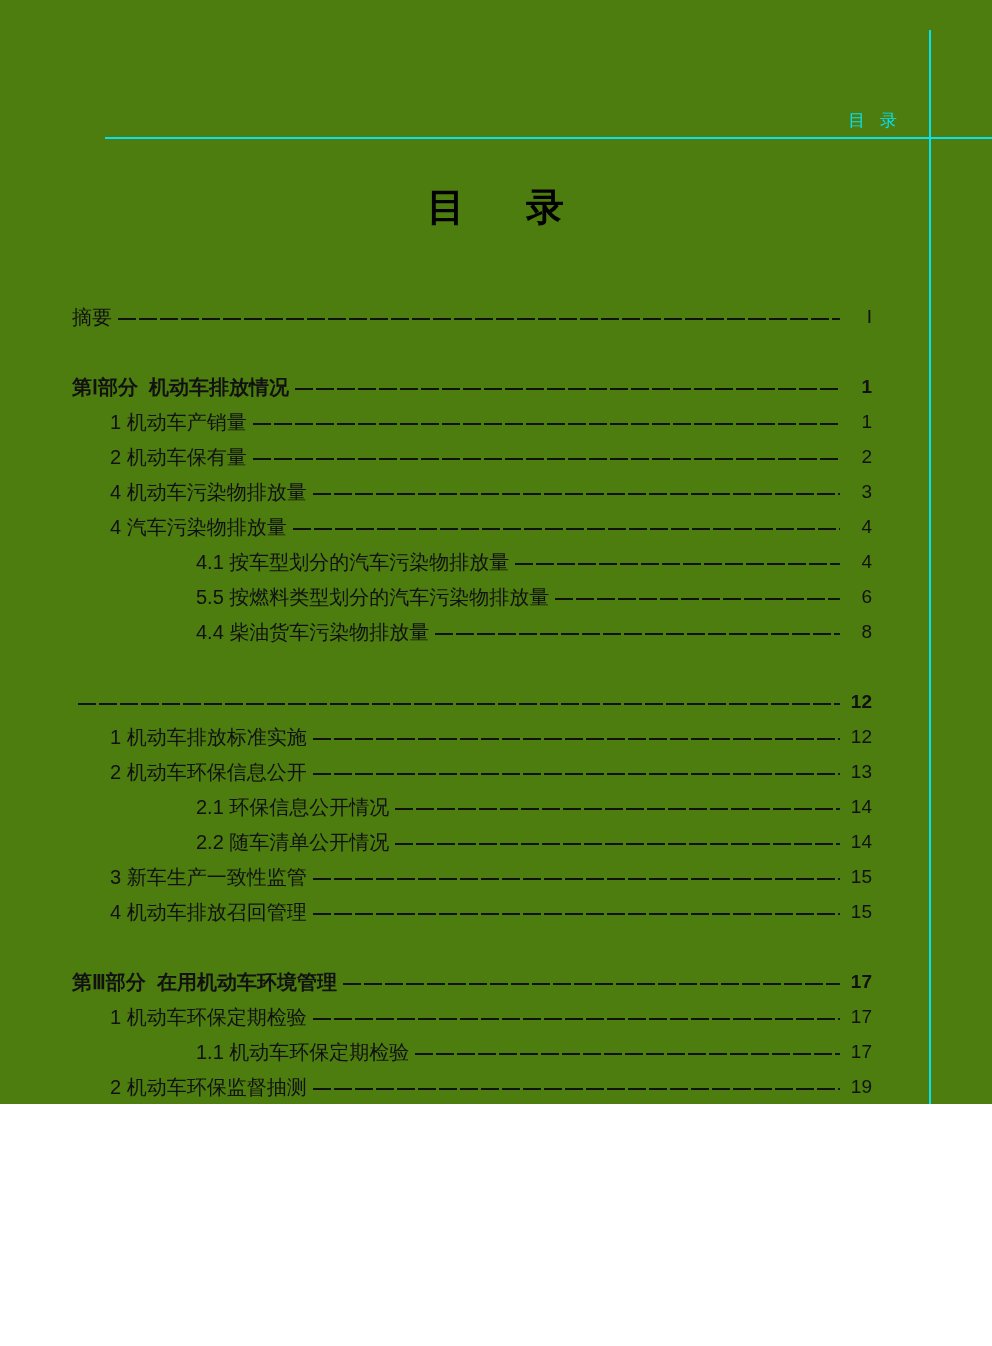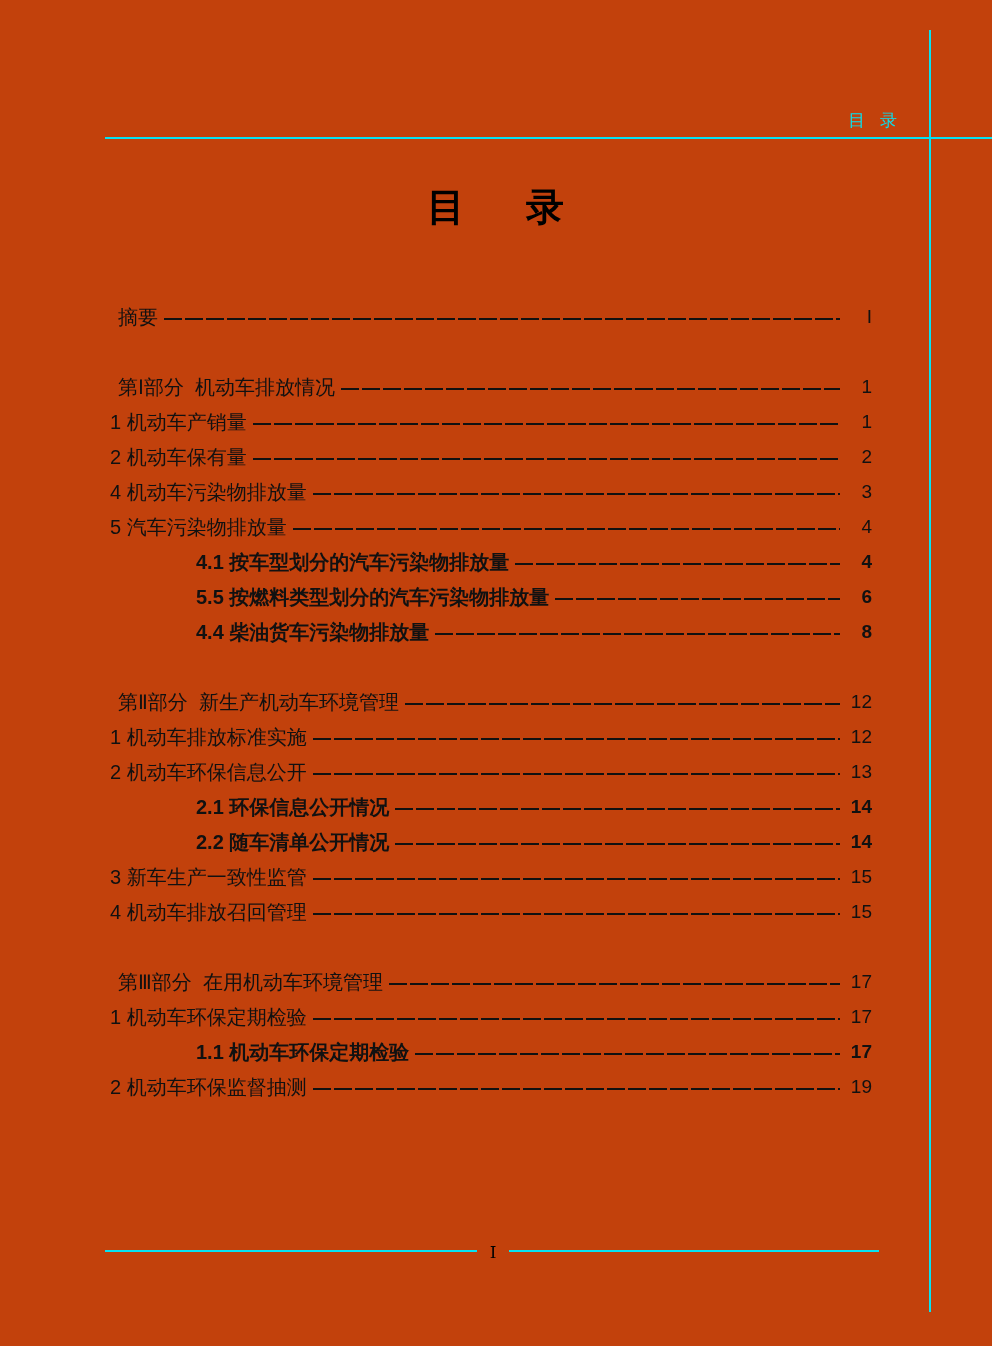--- a/index.html
+++ b/index.html
@@ -1,20 +1,20 @@
 <!DOCTYPE html>
 <html><head>
 <meta charset="utf-8">
 <style>
   html, body { margin: 0; padding: 0; background: #ffffff; }
   .page {
     position: relative;
     width: 992px;
-    height: 1346px;
-    background: #c2410c;
+    height: 1104px;
+    background: #4d7c0f;
     overflow: hidden;
     font-family: "Liberation Sans", sans-serif;
     color: #111111;
   }
   
   .vline {
     position: absolute;
     left: 929px;
     top: 30px;
     width: 2px;
@@ -62,24 +62,24 @@
     left: 0;
     width: 100%;
   }
   .toc-row {
     display: flex;
     align-items: center;
     height: 35px;
     padding-right: 120px;
     box-sizing: border-box;
   }
-  .toc-row.lvl0 { padding-left: 118px; }
+  .toc-row.lvl0 { padding-left: 72px; }
   .toc-row.lvl1 { padding-left: 110px; }
-  .toc-row.lvl2 { padding-left: 196px; font-weight: bold; }
-  .toc-row.gap-before { margin-top: 35px; }
+  .toc-row.lvl2 { padding-left: 196px; }
+  .toc-row.gap-before { margin-top: 35px; font-weight: bold; }
   .toc-label {
     white-space: pre;
     font-size: 20px;
     line-height: 1;
   }
   .toc-leader {
     flex: 1;
     height: 2px;
     margin-left: 6px;
     margin-top: 4px;
@@ -157,41 +157,40 @@
     <span class="toc-label">2 机动车保有量</span>
     <span class="toc-leader"></span>
     <span class="toc-page">2</span>
   </div>
       <div class="toc-row lvl1">
     <span class="toc-label">4 机动车污染物排放量</span>
     <span class="toc-leader"></span>
     <span class="toc-page">3</span>
   </div>
       <div class="toc-row lvl1">
-    <span class="toc-label">5 汽车污染物排放量</span>
+    <span class="toc-label">4 汽车污染物排放量</span>
     <span class="toc-leader"></span>
     <span class="toc-page">4</span>
   </div>
       <div class="toc-row lvl2">
     <span class="toc-label">4.1 按车型划分的汽车污染物排放量</span>
     <span class="toc-leader"></span>
     <span class="toc-page">4</span>
   </div>
       <div class="toc-row lvl2">
     <span class="toc-label">5.5 按燃料类型划分的汽车污染物排放量</span>
     <span class="toc-leader"></span>
     <span class="toc-page">6</span>
   </div>
       <div class="toc-row lvl2">
     <span class="toc-label">4.4 柴油货车污染物排放量</span>
     <span class="toc-leader"></span>
     <span class="toc-page">8</span>
   </div>
       <div class="toc-row lvl0 gap-before">
-    <span class="toc-label">第Ⅱ部分  新生产机动车环境管理</span>
     <span class="toc-leader"></span>
     <span class="toc-page">12</span>
   </div>
       <div class="toc-row lvl1">
     <span class="toc-label">1 机动车排放标准实施</span>
     <span class="toc-leader"></span>
     <span class="toc-page">12</span>
   </div>
       <div class="toc-row lvl1">
     <span class="toc-label">2 机动车环保信息公开</span>

